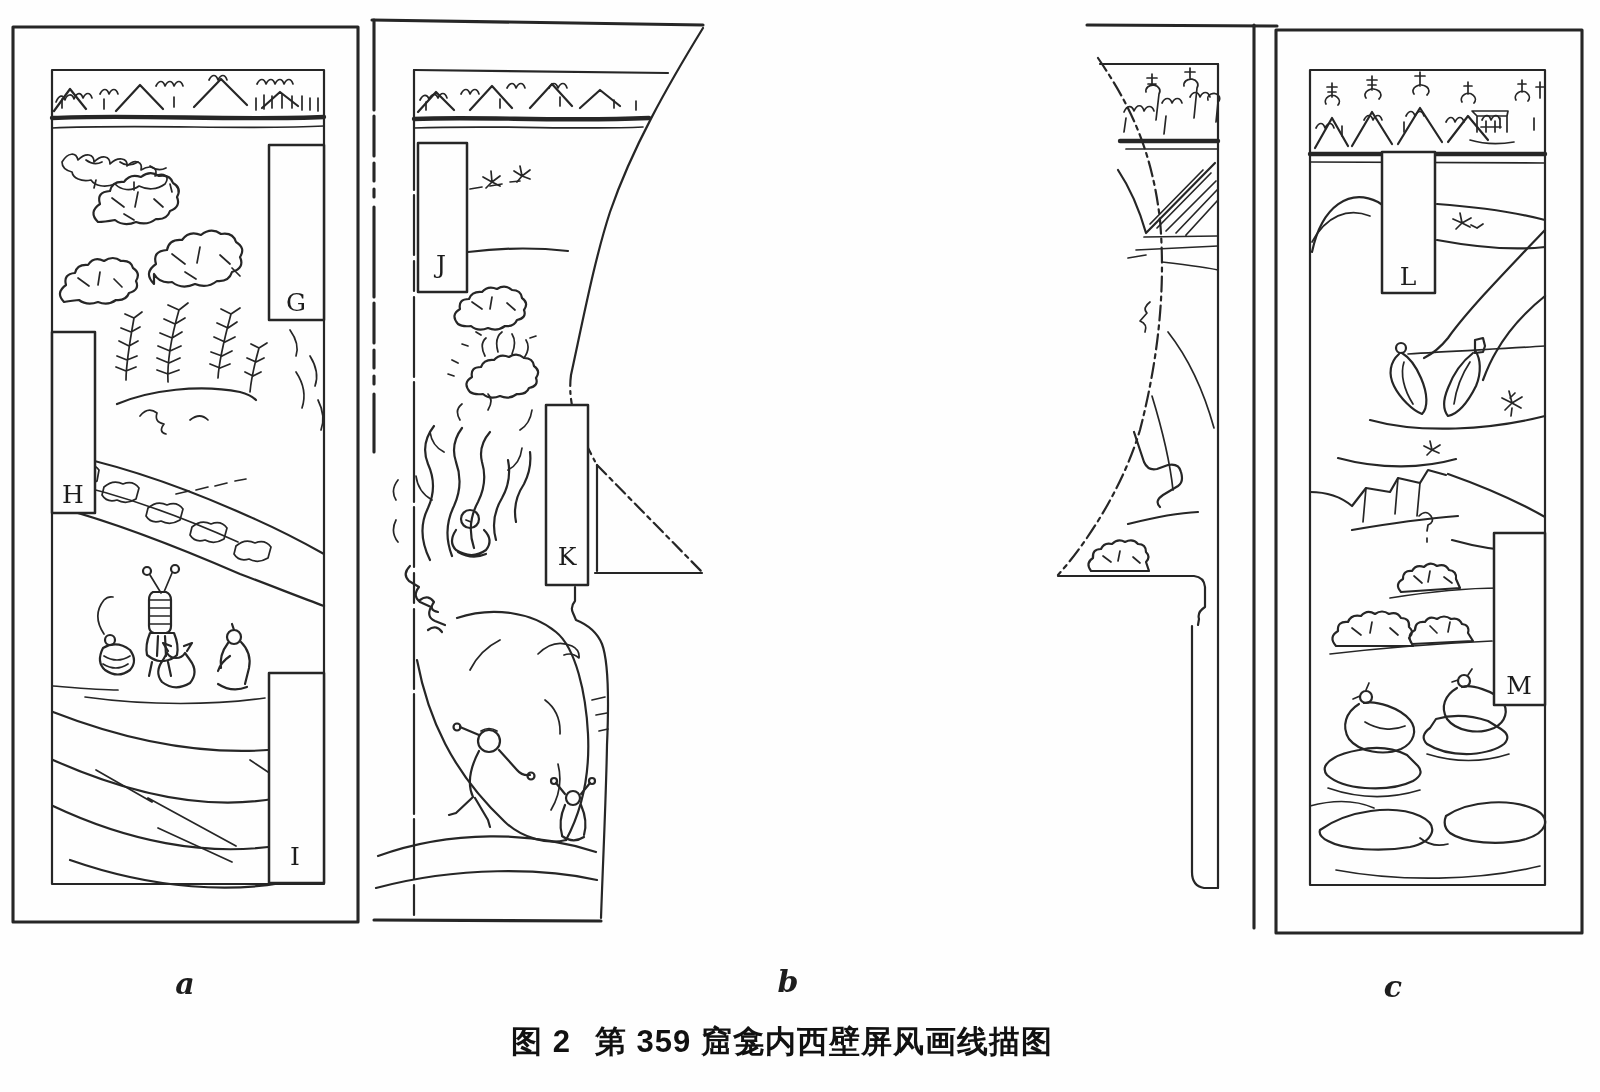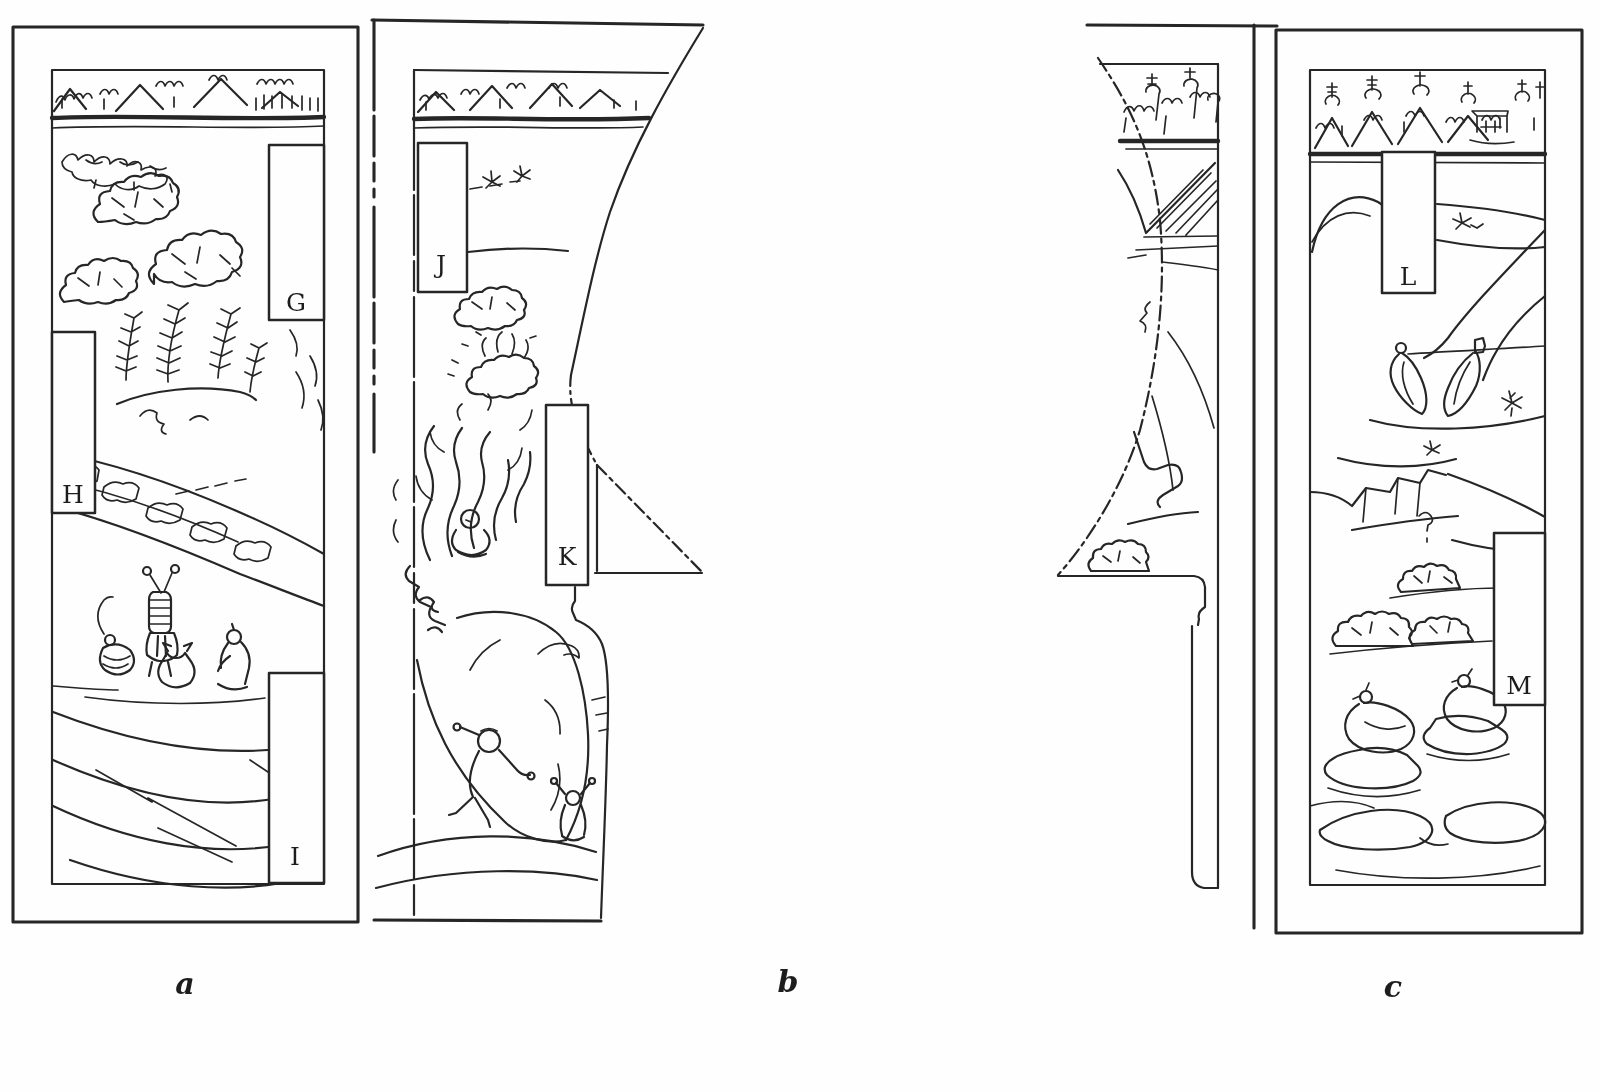--- a/index.html
+++ b/index.html
@@ -236,14 +236,17 @@
 <div class="overlay cartouche-letter" style="left:295px;top:856px;">I</div>
 <div class="overlay cartouche-letter" style="left:441px;top:264px;">J</div>
 <div class="overlay cartouche-letter" style="left:567px;top:556px;">K</div>
 <div class="overlay cartouche-letter" style="left:1408px;top:276px;">L</div>
 <div class="overlay cartouche-letter" style="left:1519px;top:685px;">M</div>
 
 <div class="overlay panel-letter" style="left:185px;top:983px;">a</div>
 <div class="overlay panel-letter" style="left:788px;top:981px;">b</div>
 <div class="overlay panel-letter" style="left:1393px;top:986px;">c</div>
 
-
+<div class="caption">
+  <span class="prefix">图 2</span><span>第 359 窟龛内西壁屏风画线描图</span>
 </div>
 
+</div>
+
 </body></html>

